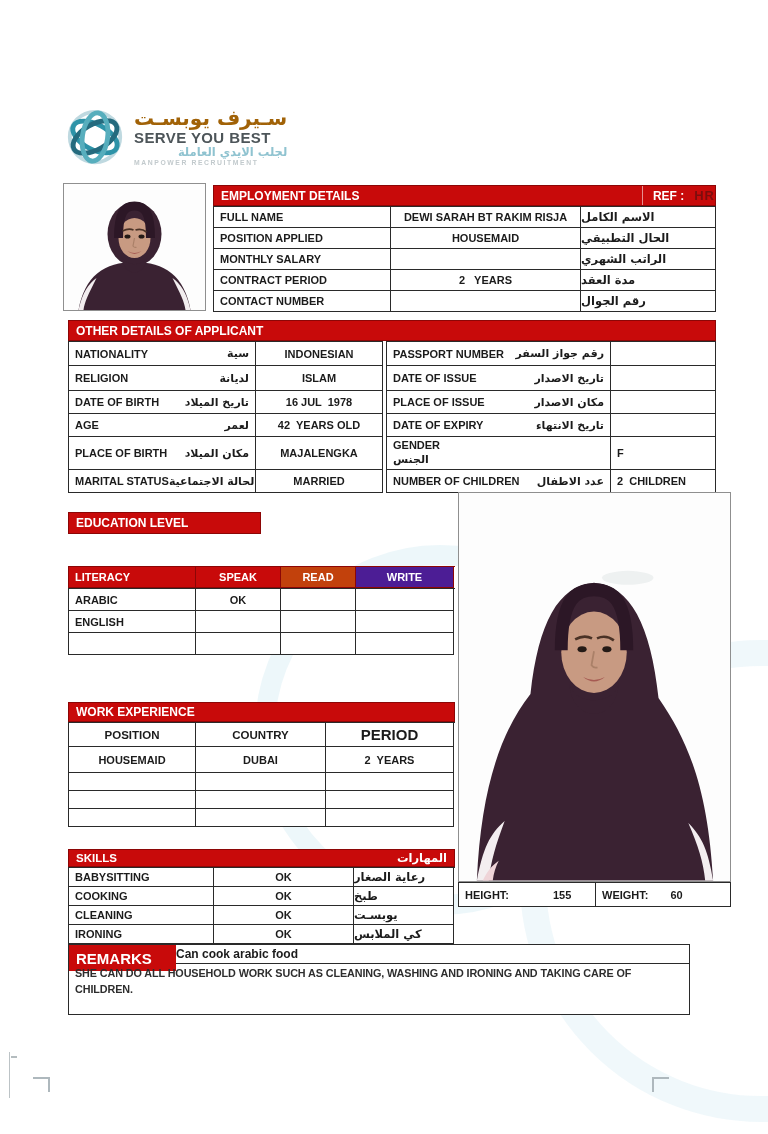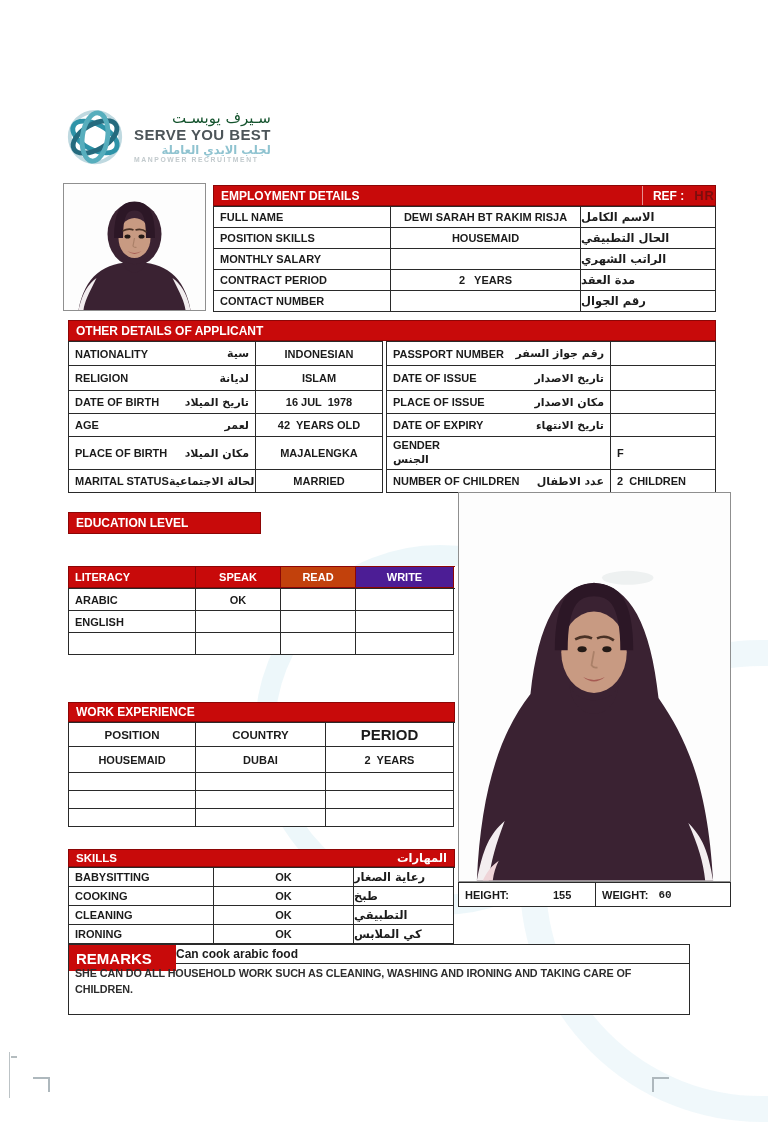--- a/index.html
+++ b/index.html
@@ -19,21 +19,21 @@
   .c.lab{padding-left:6px;justify-content:flex-start;}
   .c.val{justify-content:center;}
   .c.arx{justify-content:flex-end;padding-right:22px;font-size:11.5px;}
   .c.split{justify-content:space-between;padding:0 6px 0 6px;}
   .photo-frame{border:1px solid #8f8f8f;background:#fdfdfd;box-sizing:border-box;display:flex;
                align-items:flex-end;justify-content:center;}
   .wm{position:absolute;border-radius:50%;pointer-events:none;}
   .artifact{position:absolute;pointer-events:none;}
   .logo-row{display:flex;align-items:center;gap:8px;}
   .logo-txt{display:flex;flex-direction:column;line-height:1.12;}
-  .lg-ar1{color:#14532d;font-size:15px;font-weight:400;letter-spacing:1px;}
+  .lg-ar1{color:#a16207;font-size:20px;font-weight:700;letter-spacing:1px;}
   .lg-en{color:#4d5559;font-size:15px;font-weight:700;letter-spacing:.4px;}
   .lg-ar2{color:#8fc3d0;font-size:11.5px;font-weight:700;}
   .lg-sub{color:#c2cacd;font-size:6.8px;font-weight:700;letter-spacing:1.6px;}
   .refgrp{display:flex;align-items:center;gap:10px;margin-left:auto;
           border-left:1px solid rgba(255,255,255,.55);padding-left:10px;height:100%;}
   .refval{color:#7c0d0d;font-size:13px;font-weight:800;letter-spacing:1px;}
 </style>
 </head>
 <body>
 
@@ -83,21 +83,21 @@
     <span>EMPLOYMENT DETAILS</span>
     <span class="refgrp">
       <span>REF :</span>
       <span class="refval">HR</span>
     </span>
   </div>
   <div class="abs grid" style="left:213px;top:206px;width:503px;grid-template-columns:177px 190px 135px;grid-auto-rows:21px;">
     <div class="c lab">FULL NAME</div>
     <div class="c val">DEWI SARAH BT RAKIM RISJA</div>
     <div class="c arx ar">الاسم الكامل</div>
-    <div class="c lab">POSITION SKILLS</div>
+    <div class="c lab">POSITION APPLIED</div>
     <div class="c val">HOUSEMAID</div>
     <div class="c arx ar">الحال التطبيقي</div>
     <div class="c lab">MONTHLY SALARY</div>
     <div class="c val"></div>
     <div class="c arx ar">الراتب الشهري</div>
     <div class="c lab">CONTRACT PERIOD</div>
     <div class="c val">2   YEARS</div>
     <div class="c arx ar">مدة العقد</div>
     <div class="c lab">CONTACT NUMBER</div>
     <div class="c val"></div>
@@ -160,21 +160,21 @@
     </svg>
   </div>
 
   <div class="abs grid" style="left:458px;top:882px;width:273px;grid-template-columns:137px 135px;grid-auto-rows:24px;">
     <div class="c lab">
       <span>HEIGHT:</span>
       <span style="margin-left:44px;">155</span>
     </div>
     <div class="c lab">
       <span>WEIGHT:</span>
-      <span style="margin-left:10px;font-family:Liberation Mono, monospace;">60</span>
+      <span style="margin-left:22px;">60</span>
     </div>
   </div>
 
   <div class="abs redbar" style="left:68px;top:512px;width:193px;height:22px;">
     <span>EDUCATION LEVEL</span>
   </div>
 
   <div class="abs" style="left:68px;top:566px;width:387px;">
     <div class="grid" style="grid-template-columns:127px 85px 75px 98px;grid-auto-rows:21px;border-color:#8c0606;">
       <div class="c lab" style="background:#c80a0a;color:#fff;border-color:#8c0606;">LITERACY</div>
@@ -225,21 +225,21 @@
   </div>
   <div class="abs grid" style="left:68px;top:867px;width:387px;grid-template-columns:145px 140px 100px;grid-auto-rows:19px;">
     <div class="c lab">BABYSITTING</div>
     <div class="c val">OK</div>
     <div class="c arx ar">رعاية الصغار</div>
     <div class="c lab">COOKING</div>
     <div class="c val">OK</div>
     <div class="c arx ar">طبخ</div>
     <div class="c lab">CLEANING</div>
     <div class="c val">OK</div>
-    <div class="c arx ar">التطبيقي</div>
+    <div class="c arx ar">يوبسـت</div>
     <div class="c lab">IRONING</div>
     <div class="c val">OK</div>
     <div class="c arx ar">كي الملابس</div>
   </div>
 
   <div class="abs" style="left:68px;top:944px;width:622px;border:1px solid #2a2a2a;box-sizing:border-box;background:#fff;">
     <div style="display:flex;border-bottom:1px solid #2a2a2a;height:18px;">
       <div class="redbar" style="width:107px;height:26px;border:none;font-size:15px;">
         <span>REMARKS</span>
       </div>

